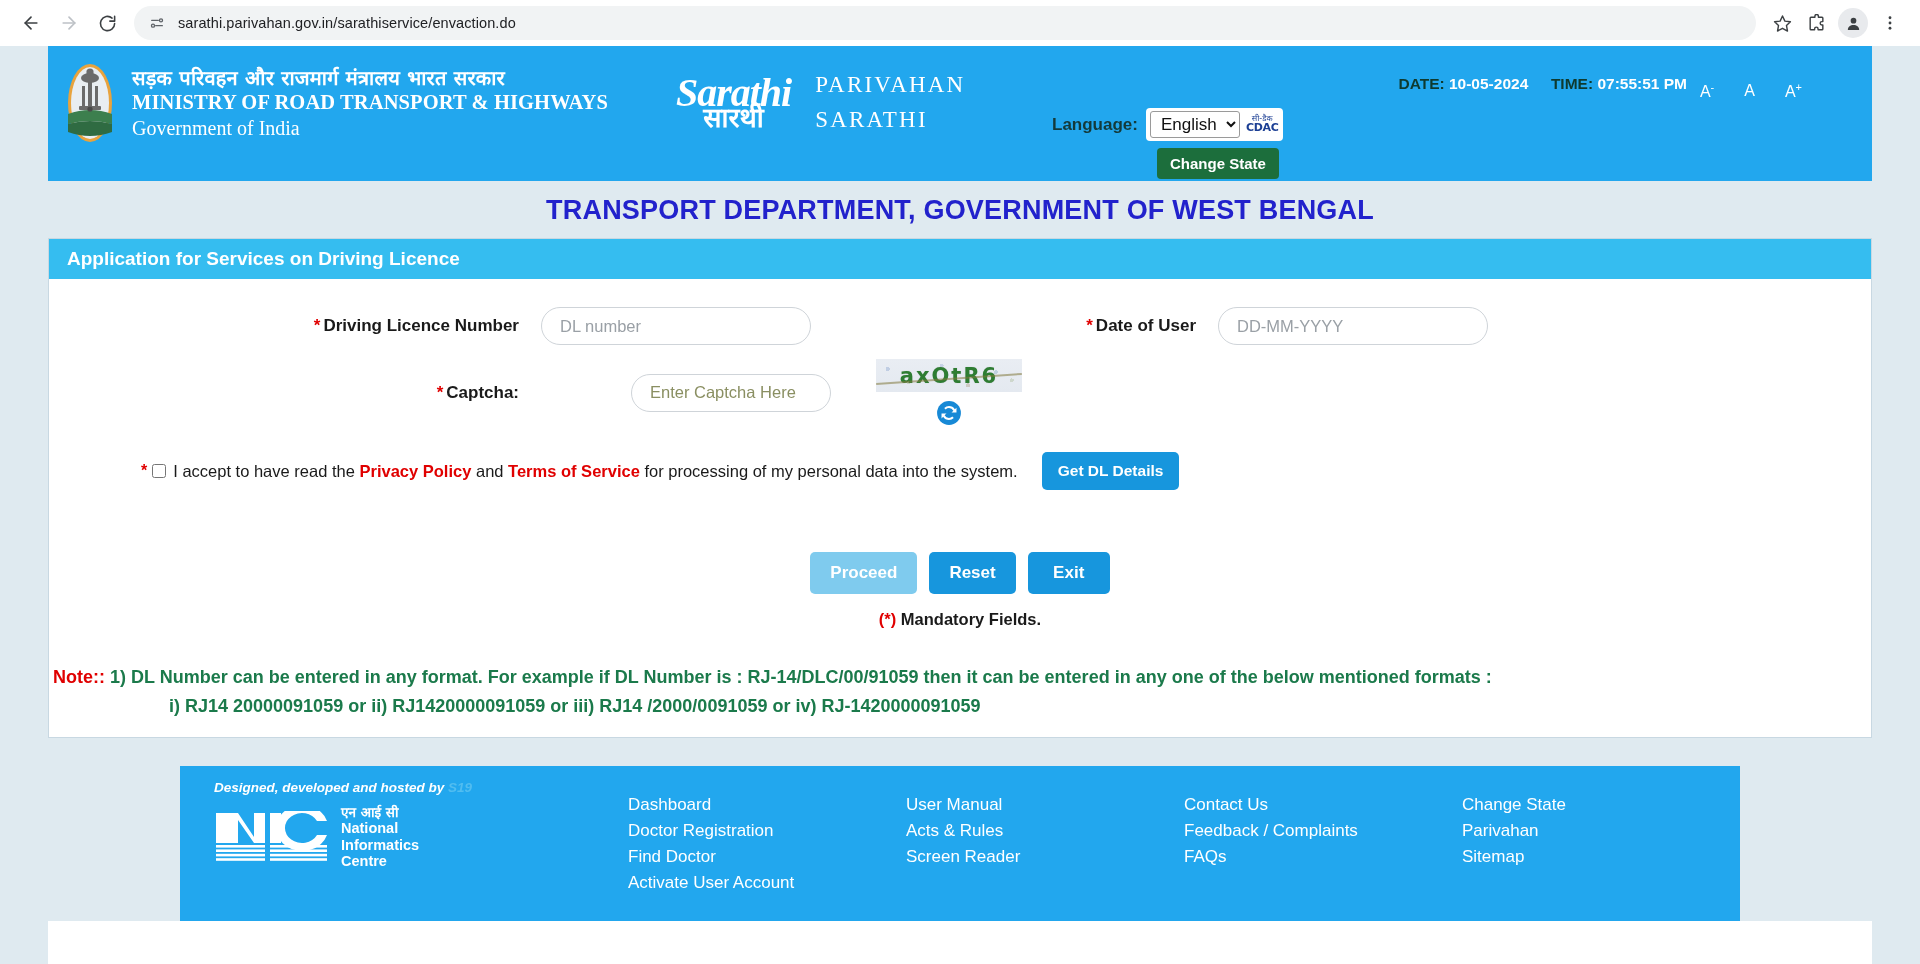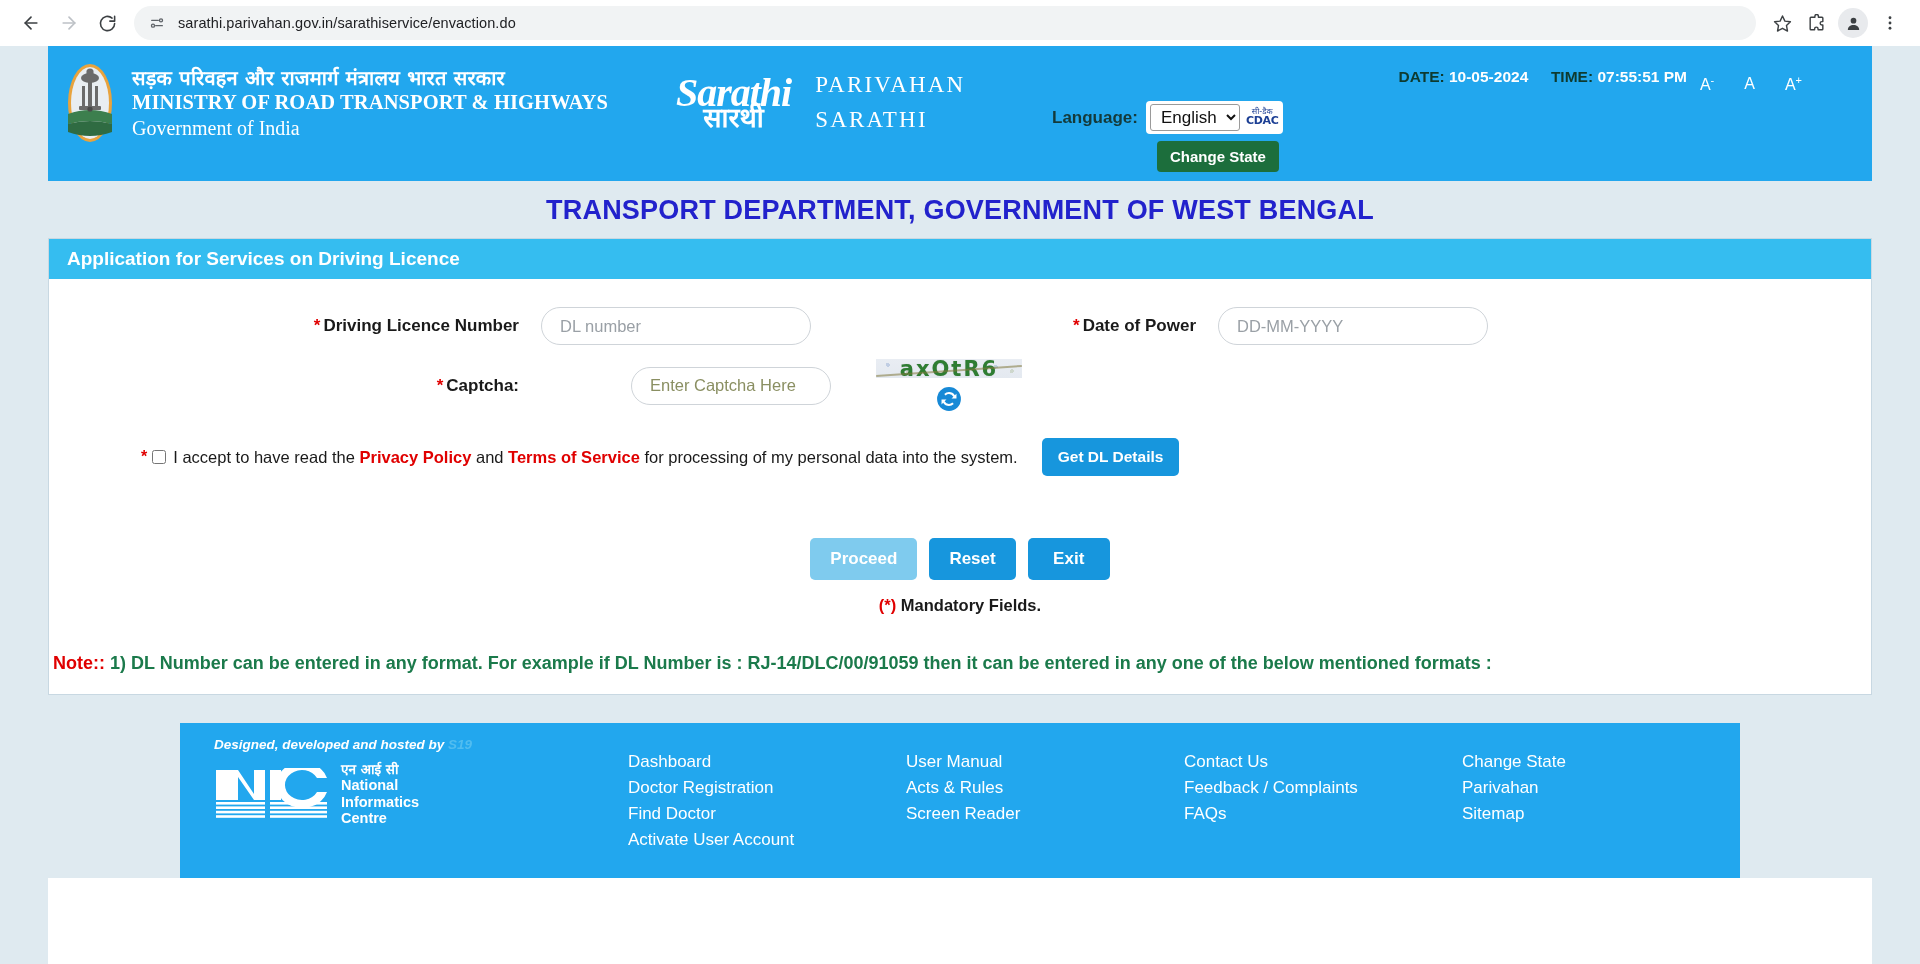--- a/index.html
+++ b/index.html
@@ -150,21 +150,21 @@
   .sarathi-names {
     color: #ffffff;
     font-family: "Liberation Serif", serif;
     font-size: 23px;
     letter-spacing: 2.2px;
     line-height: 1.5;
   }
 
   .header-right {
     position: absolute;
-    right: 0; top: 10px;
+    right: 0; top: 17px;
     width: 900px;
     height: 135px;
   }
   .datetime {
     position: absolute;
     right: 185px; top: 12px;
     font-size: 15.5px;
     font-weight: bold;
     white-space: nowrap;
   }
@@ -306,21 +306,21 @@
   .inp.captcha-inp::placeholder { color: #8a8f62; }
 
   .captcha-area {
     margin-left: 44px;
     display: flex;
     flex-direction: column;
     align-items: center;
     width: 148px;
   }
   .captcha-img {
-    width: 146px; height: 19px;
+    width: 146px; height: 33px;
     background:
       radial-gradient(circle at 8% 30%, rgba(120,150,200,.35) 0 2px, transparent 2px),
       radial-gradient(circle at 22% 70%, rgba(150,170,120,.35) 0 2px, transparent 2px),
       radial-gradient(circle at 45% 20%, rgba(120,150,200,.3) 0 2px, transparent 2px),
       radial-gradient(circle at 63% 80%, rgba(160,140,110,.35) 0 2px, transparent 2px),
       radial-gradient(circle at 82% 40%, rgba(120,160,190,.35) 0 2px, transparent 2px),
       radial-gradient(circle at 93% 65%, rgba(150,170,120,.3) 0 2px, transparent 2px),
       linear-gradient(#e9edf3, #e4e9f0);
     display: flex;
     align-items: center;
@@ -644,21 +644,21 @@
       <div class="card-body">
 
         <div class="form-row">
           <div class="col-label lbl-dl">
             <span class="req">*</span><span>Driving Licence Number</span>
           </div>
           <div class="fld-dl">
             <input class="inp" type="text" placeholder="DL number" style="">
           </div>
           <div class="col-label lbl-dob">
-            <span class="req">*</span><span>Date of Power</span>
+            <span class="req">*</span><span>Date of User</span>
           </div>
           <div class="fld-dob">
             <input class="inp" type="text" placeholder="DD-MM-YYYY" style="">
           </div>
         </div>
 
         <div class="form-row">
           <div class="col-label lbl-captcha">
             <span class="req">*</span><span>Captcha:</span>
           </div>
@@ -694,20 +694,21 @@
         </div>
 
         <div class="mandatory">
           <span class="star">(*)</span>
           <span>Mandatory Fields.</span>
         </div>
 
         <div class="note">
           <span class="note-key">Note::</span>
           <span>1) DL Number can be entered in any format. For example if DL Number is : RJ-14/DLC/00/91059 then it can be entered in any one of the below mentioned formats :</span>
+          <span class="l2">i) RJ14 20000091059    or    ii) RJ1420000091059   or    iii) RJ14 /2000/0091059   or    iv) RJ-1420000091059</span>
         </div>
 
       </div>
     </div>
 
     <div class="footer-spacer"></div>
 
     <div class="footer">
       <div class="footer-left">
         <div class="hosted-by">

